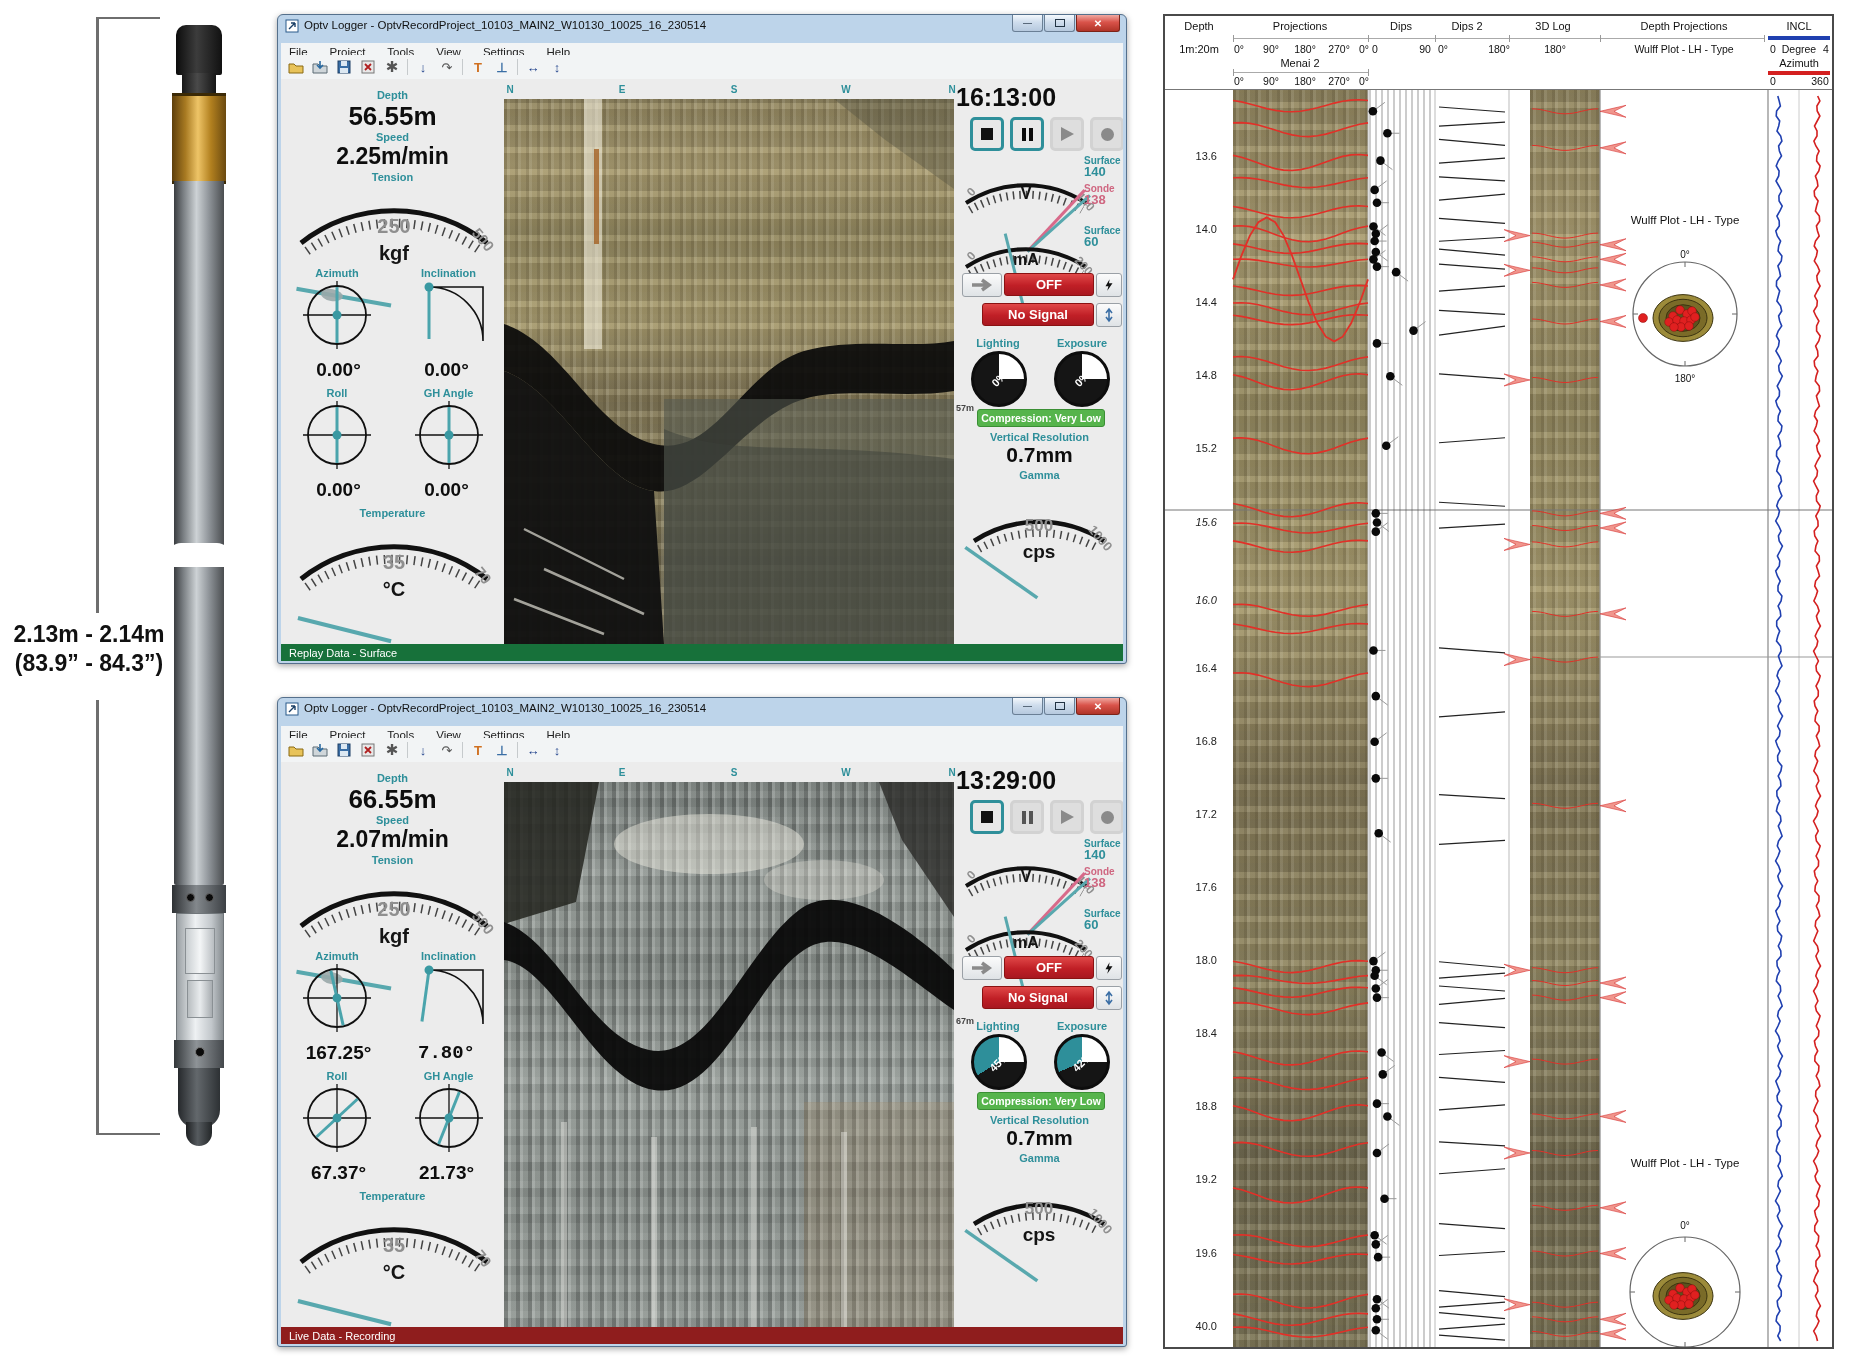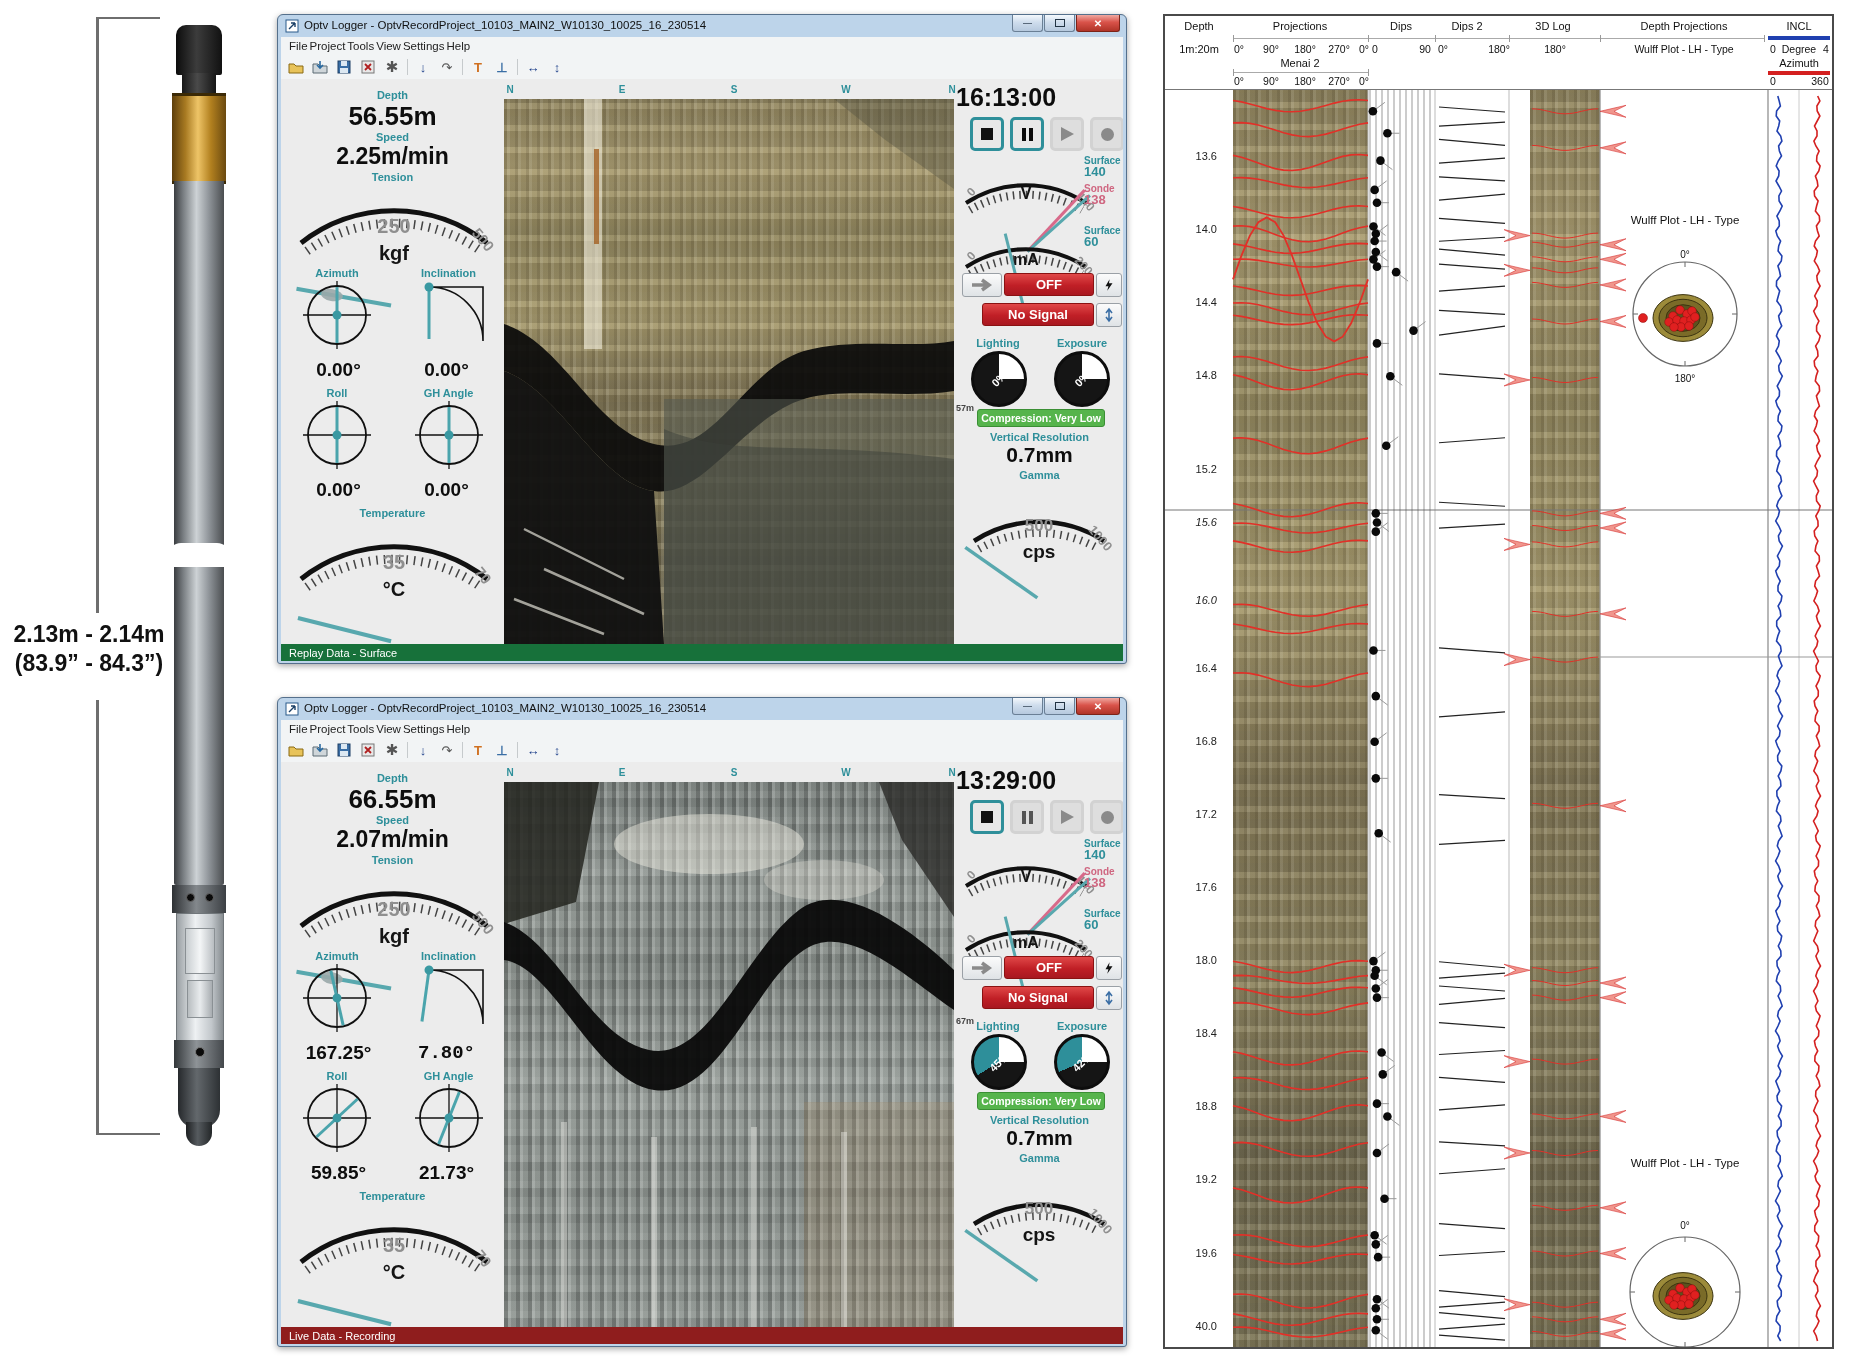--- a/index.html
+++ b/index.html
@@ -11,21 +11,21 @@
   .metal{background:linear-gradient(90deg,#3a3d40 0%,#777c80 18%,#cdd2d5 45%,#8f9499 70%,#4a4d50 100%);}
   
   .optv-window{position:absolute;width:848px;height:648px;background:#bdd4ea;border:1px solid #55708c;border-radius:6px 6px 3px 3px;box-shadow:0 2px 6px rgba(0,0,0,.35);}
   .titlebar{position:absolute;left:0;top:0;right:0;height:22px;}
   .app-icon{position:absolute;left:7px;top:4px;width:14px;height:14px;}
   .title-text{position:absolute;left:26px;top:4px;font-size:11.5px;color:#111;white-space:nowrap;}
   .winbtns{position:absolute;right:6px;top:0;display:flex;}
   .wb{width:29px;height:16px;border:1px solid #6a7f95;border-top:none;border-radius:0 0 3px 3px;background:linear-gradient(#f4f8fc,#cfdded 45%,#b6c9de);display:flex;align-items:center;justify-content:center;font-size:9px;color:#123;margin-left:1px;}
   .wb.close{width:42px;background:linear-gradient(#f0a8a0,#d9534a 45%,#b03428);color:#fff;font-size:10px;font-weight:bold;border-color:#7c2318;}
   .maxbox{width:8px;height:6px;border:1px solid #234;}
-  .menubar{position:absolute;left:3px;right:3px;top:22px;height:18px;background:#f2f4f5;border-bottom:1px solid #d9dcde;display:flex;align-items:center;padding-left:8px;gap:2px;font-size:11.5px;color:#222;}
+  .menubar{position:absolute;left:3px;right:3px;top:28px;height:18px;background:#f2f4f5;border-bottom:1px solid #d9dcde;display:flex;align-items:center;padding-left:8px;gap:22px;font-size:11.5px;color:#222;}
   .toolbar{position:absolute;left:3px;right:3px;top:40px;height:24px;background:#f2f4f5;border-bottom:1px solid #cfd3d6;display:flex;align-items:center;padding-left:6px;gap:6px;}
   .tico{width:18px;height:18px;display:flex;align-items:center;justify-content:center;font-size:13px;}
   .tsep{width:1px;height:16px;background:#c6cacc;}
   .content{position:absolute;left:3px;right:3px;top:64px;bottom:19px;background:#ececec;overflow:hidden;}
   .statusbar{position:absolute;left:3px;right:3px;bottom:2px;height:17px;color:#fff;font-size:11px;display:flex;align-items:center;padding-left:8px;}
   
   .lp{position:absolute;left:0;top:0;width:223px;height:100%;}
   .tlbl{position:absolute;width:223px;text-align:center;font-size:11px;font-weight:bold;color:#2E8F9A;}
   .half-l{width:112px;}
   .half-r{left:112px;width:111px;}
@@ -466,21 +466,21 @@
       </svg>
       <svg class="gsvg" style="left:130px;top:320px;" width="76" height="76">
         <line x1="38" y1="2" x2="38" y2="70" stroke="#111" stroke-width="1.3"></line>
         <line x1="4" y1="36" x2="72" y2="36" stroke="#111" stroke-width="1.3"></line>
         <circle cx="38" cy="36" r="29" stroke="#111" stroke-width="1.8" fill="none"></circle>
         <g transform="rotate(21.73 38 36)">
           <line x1="38" y1="8" x2="38" y2="64" stroke="#4aa4ac" stroke-width="3"></line>
           <circle cx="38" cy="36" r="4.5" fill="#3a99a2"></circle>
         </g>
       </svg>
-      <div class="dialval" style="left:10px;top:400px;width:95px;">59.85°</div>
+      <div class="dialval" style="left:10px;top:400px;width:95px;">67.37°</div>
       <div class="dialval" style="left:118px;top:400px;width:95px;">21.73°</div>
       <div class="tlbl" style="top:428px;">Temperature</div>
       <svg class="gsvg" style="left:8px;top:438px;" width="210" height="80" viewBox="0 0 210 80">
         <path d="M12,62 A150,150 0 0 1 198,62" stroke="#111" stroke-width="5" fill="none"></path>
         <path d="M18,70 A150,150 0 0 1 192,70" stroke="#444" stroke-width="9" fill="none" stroke-dasharray="1.5 6"></path>
         <text x="105" y="52" class="gnum" font-size="20" text-anchor="middle">35</text>
         <text x="190" y="62" class="gnum" font-size="15" text-anchor="middle" transform="rotate(50 190 62)">70</text>
         <text x="105" y="79" class="gunit" font-size="20" text-anchor="middle">°C</text>
         <g transform="rotate(-76 105 125)">
           <line x1="105" y1="122" x2="105" y2="26" stroke="#58a8ae" stroke-width="4"></line>
@@ -642,21 +642,21 @@
   <div class="hd tick c" style="left:608px;top:59px;">0</div>
   <div class="hd tick c" style="left:655px;top:59px;">360</div>
   <div class="hline" style="left:0;top:73px;width:667px;height:1px;background:#777;"></div>
   <div id="proj-strip" class="rock1" style="left:68px;width:135px;"></div>
   <div id="d3-strip" class="rock1" style="left:365px;width:70px;"></div>
   <div id="depth-labels">
         <div class="depth-lab" style="left: 8px; top: 134px;">13.6</div>
         <div class="depth-lab" style="left: 8px; top: 207.1px;">14.0</div>
         <div class="depth-lab" style="left: 8px; top: 280.2px;">14.4</div>
         <div class="depth-lab" style="left: 8px; top: 353.3px;">14.8</div>
-        <div class="depth-lab" style="left: 8px; top: 426.4px; margin-top: 21px;">15.2</div>
+        <div class="depth-lab" style="left: 8px; top: 426.4px;">15.2</div>
         <div class="depth-lab" style="left: 8px; top: 499.5px; font-style: italic;">15.6</div>
         <div class="depth-lab" style="left: 8px; top: 578px; font-style: italic;">16.0</div>
         <div class="depth-lab" style="left: 8px; top: 645.7px;">16.4</div>
         <div class="depth-lab" style="left: 8px; top: 718.8px;">16.8</div>
         <div class="depth-lab" style="left: 8px; top: 791.9px;">17.2</div>
         <div class="depth-lab" style="left: 8px; top: 865px;">17.6</div>
         <div class="depth-lab" style="left: 8px; top: 938.1px;">18.0</div>
         <div class="depth-lab" style="left: 8px; top: 1011.2px;">18.4</div>
         <div class="depth-lab" style="left: 8px; top: 1084.3px;">18.8</div>
         <div class="depth-lab" style="left: 8px; top: 1157.4px;">19.2</div>

